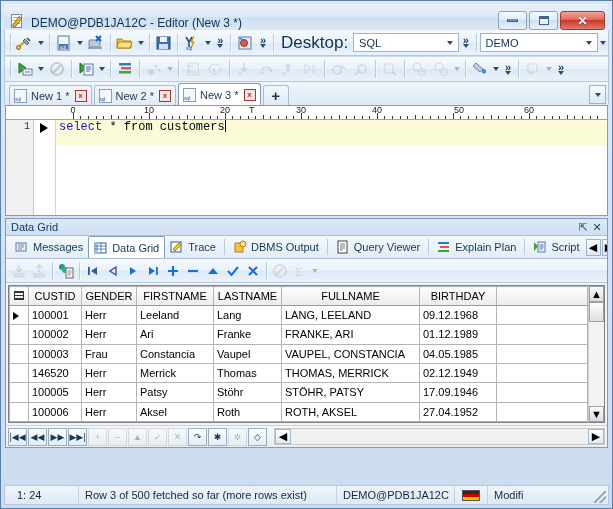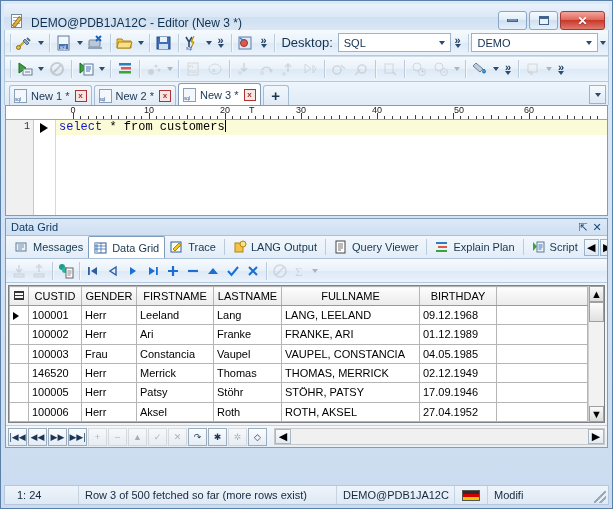--- a/index.html
+++ b/index.html
@@ -110,21 +110,21 @@
     width: 14px; height: 22px; flex:0 0 auto;
     display:flex; flex-direction:column; align-items:center; justify-content:center;
     font-size: 10px; color:#1c3c60; line-height: 7px;
   }
   .chev b { font-weight: bold; font-size: 11px; }
 
   
   .ic { width: 17px; height: 16px; position: relative; }
   .dim { opacity: .35; filter: grayscale(100%); }
 
-  .lbl-desktop { font-size: 13px; color:#12314f; padding: 0 5px 0 4px; white-space:nowrap;text-align:right; }
+  .lbl-desktop { font-size: 17px; color:#12314f; padding: 0 5px 0 4px; white-space:nowrap;text-align:right; }
   .combo {
     height: 19px; border: 1px solid #9cb3c9; background: #fff;
     display: flex; align-items: center; padding: 0 2px 0 5px;
     font-size: 11px; color: #12314f;
   }
   .combo .val { flex: 1 1 auto; white-space: nowrap; overflow:hidden; }
   .combo .arr { width: 12px; display:flex; align-items:center; justify-content:center; }
   .combo.desktop { width: 122px; }
   .combo.conn { width: 137px; }
 
@@ -225,21 +225,21 @@
   .marker-arrow {
     position: absolute; left: 6px; top: 3px;
     width: 0; height: 0;
     border-top: 5px solid transparent;
     border-bottom: 5px solid transparent;
     border-left: 8px solid #000;
   }
   .code-area { flex: 1 1 auto; position: relative; }
   .code-line {
     background: #fbfbd8;
-    height: 15px; line-height: 15px;
+    height: 25px; line-height: 15px;
     font-family: "Liberation Mono", monospace;
     font-size: 12px;
     padding-left: 3px;
     white-space: pre;
     color: #000;
   }
   .kw { color: #1414c8; }
   .caret-blink {
     display:inline-block; width:1px; height:12px; background:#000;
     vertical-align:-2px;
@@ -885,21 +885,21 @@
         <span>Trace</span>
       </div>
       <span class="dtab-sep"></span>
       <div class="dtab">
         <span class="di">
           <svg viewBox="0 0 14 14">
               <rect x="2" y="3" width="8" height="9" fill="#f3c24b" stroke="#b08511"></rect>
               <circle cx="10" cy="4" r="3" fill="#fbe08a" stroke="#b08511"></circle>
             </svg>
         </span>
-        <span>LANG Output</span>
+        <span>DBMS Output</span>
       </div>
       <span class="dtab-sep"></span>
       <div class="dtab">
         <span class="di">
           <svg viewBox="0 0 14 14">
               <rect x="2" y="1" width="9" height="12" fill="#fff" stroke="#444"></rect>
               <path d="M4 4 h5 M4 6 h5 M4 8 h5 M4 10 h3" stroke="#777"></path>
             </svg>
         </span>
         <span>Query Viewer</span>

